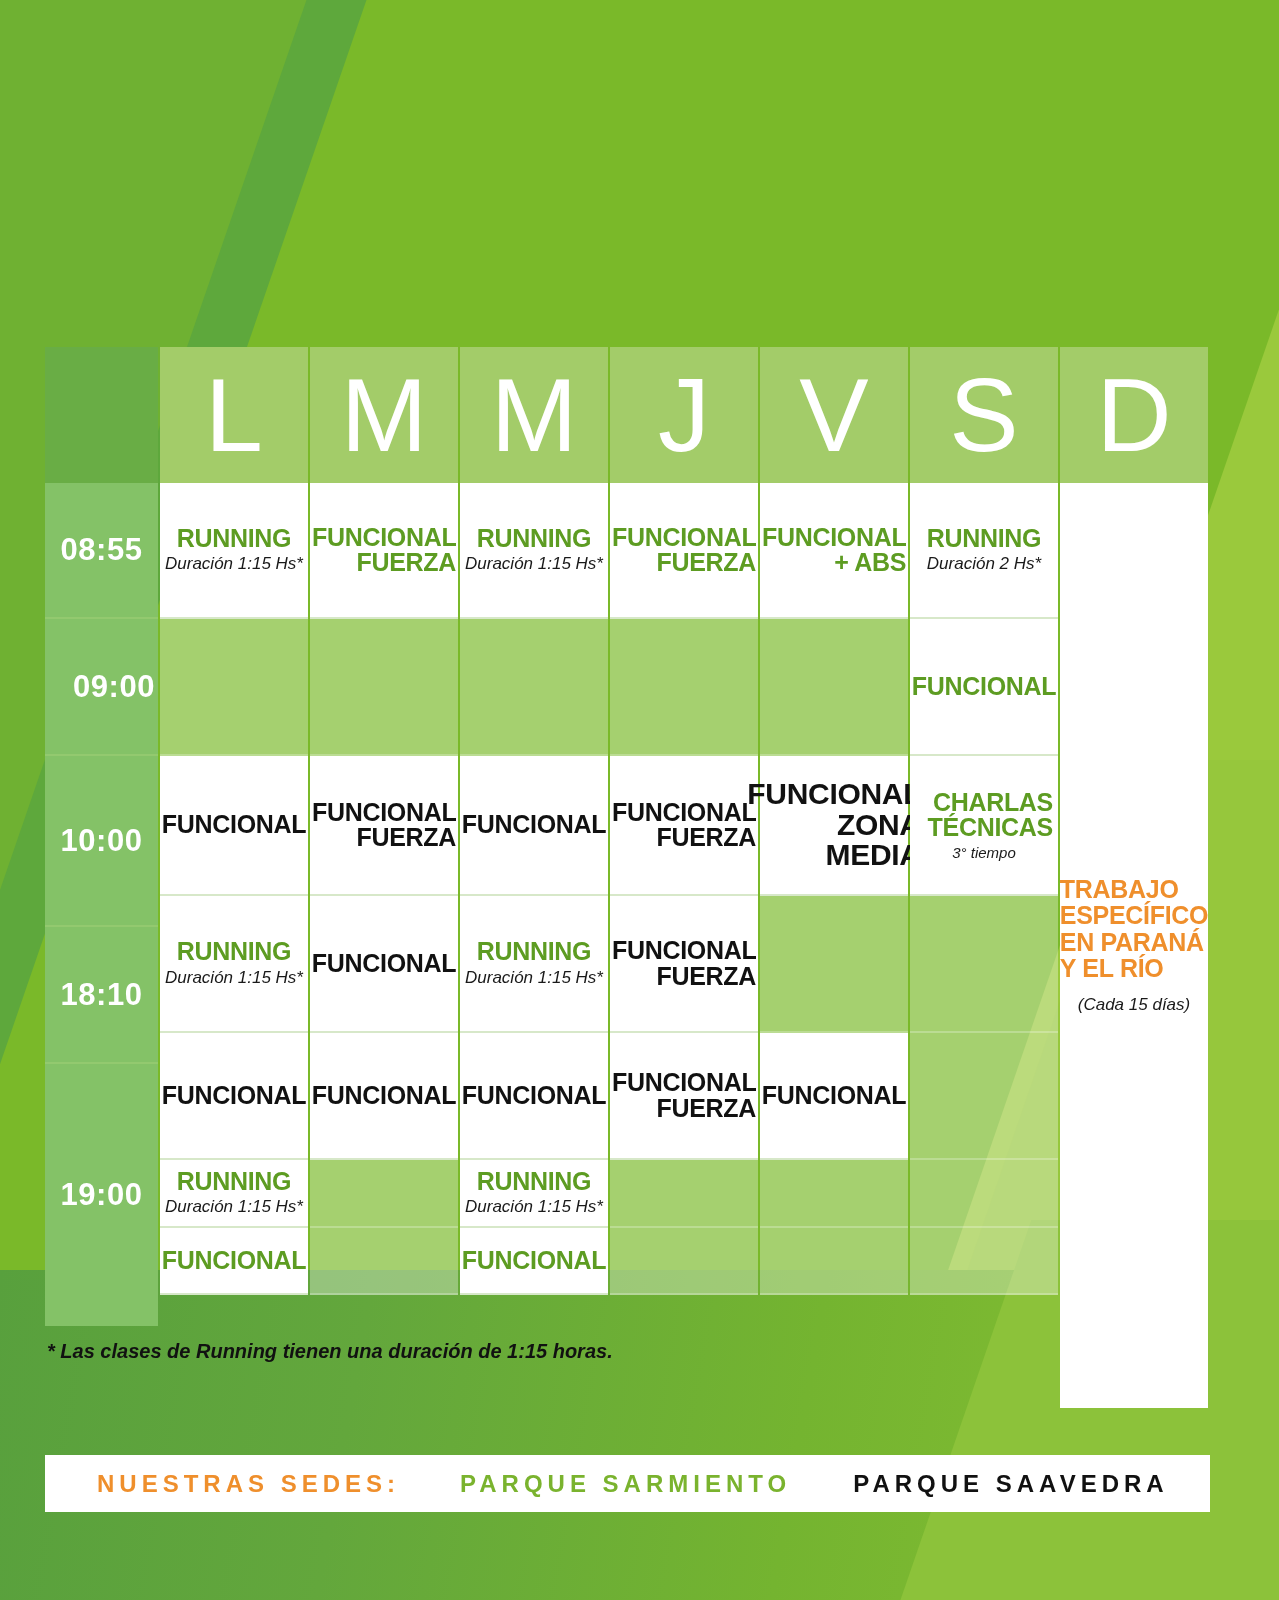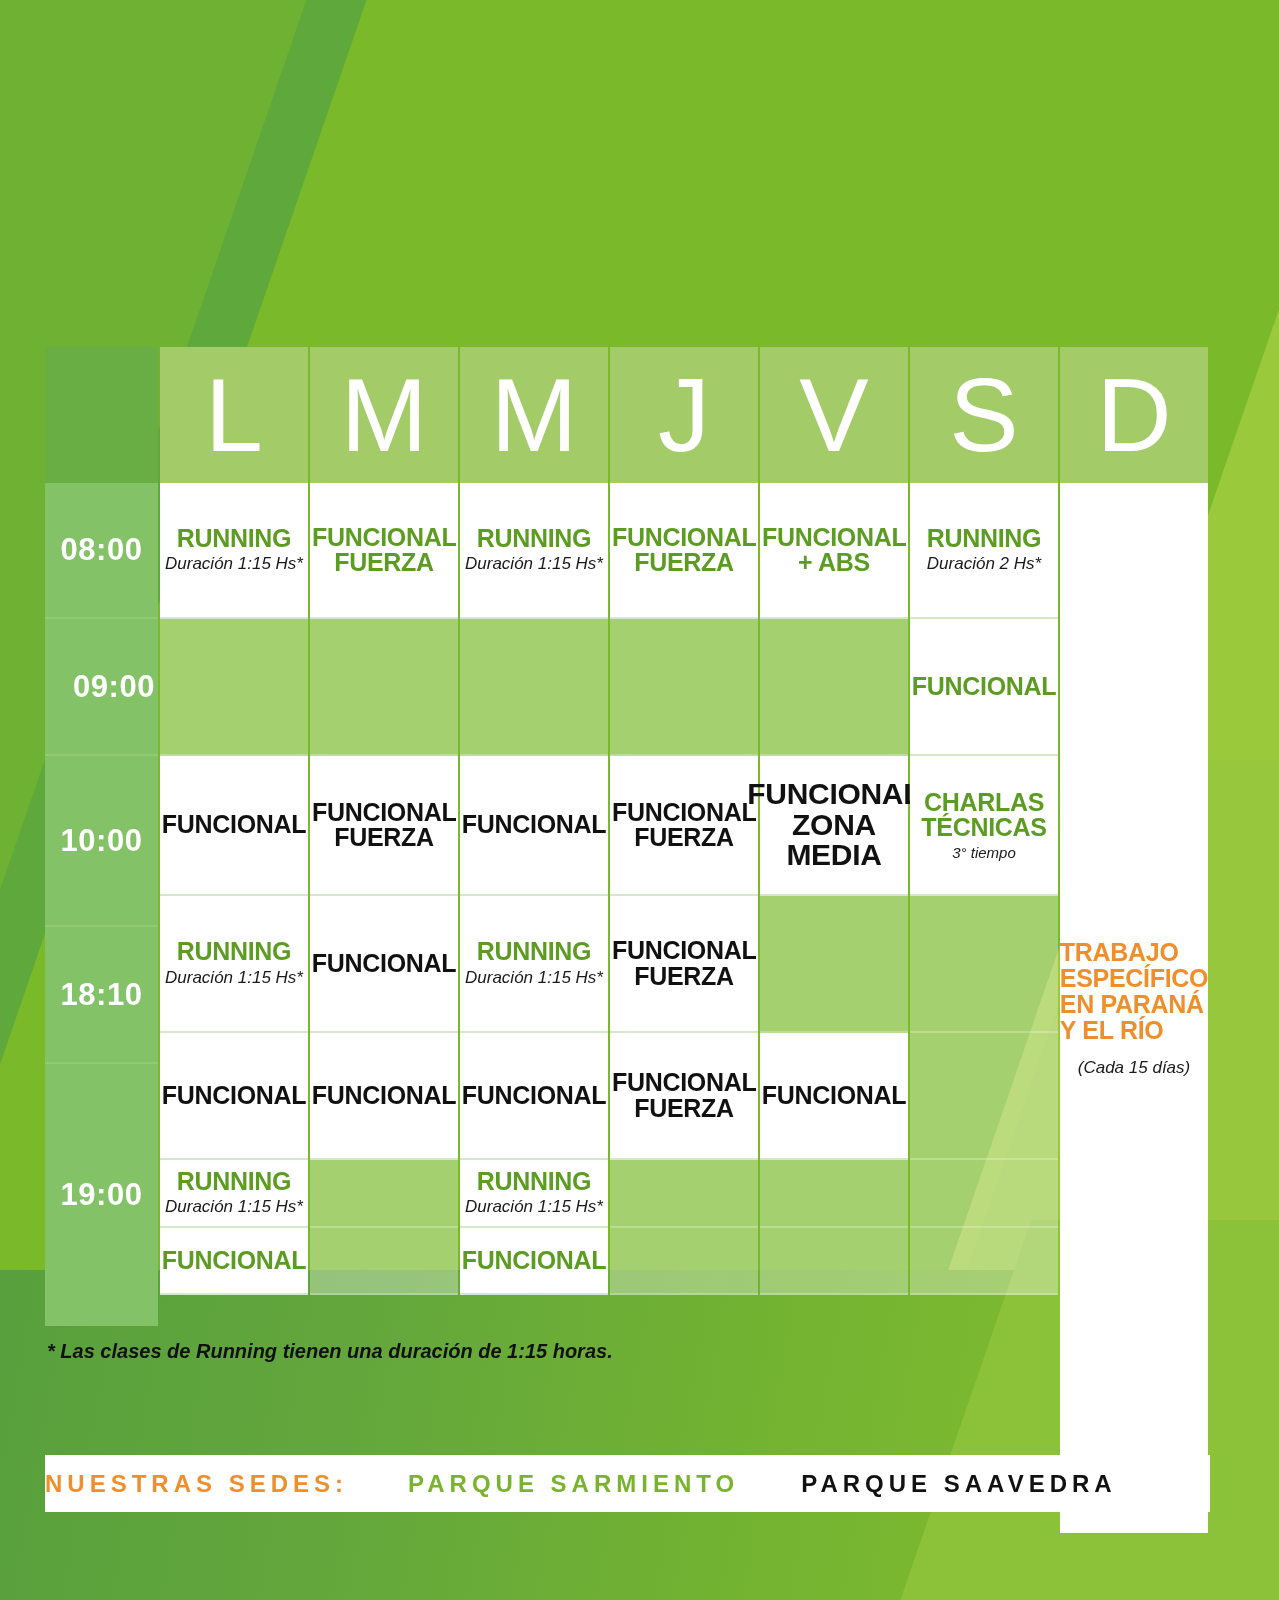--- a/index.html
+++ b/index.html
@@ -93,21 +93,21 @@
   .timecell.t10 { height:171px; }
   .timecell.t18 { height:137px; }
   .timecell.t19 { height:262px; align-items:center; border-bottom:none; }
 
   .daystack { width:148px; flex:none; margin-left:2px; }
   .cell {
     background:rgba(255,255,255,0.33);
     border-bottom:2px solid rgba(255,255,255,0.25);
     display:flex; flex-direction:column;
     align-items:center; justify-content:center;
-    text-align:center; padding:20px 5px;
+    text-align:right; padding:20px 5px;
   }
   .cell.filled { background:#fff; border-bottom-color:rgba(140,190,100,0.35); }
   .h136 { height:136px; }
   .h137 { height:137px; }
   .h140 { height:140px; }
   .h127 { height:127px; }
   .h68  { height:68px; }
   .h67  { height:67px; }
 
   .ttl {
@@ -119,38 +119,38 @@
   .ttl.orange { color:#ef8f2c; }
   .ttl.small  { font-size:30px; }
   .sub {
     font-size:17px; font-style:italic; color:#1a1a1a; margin-top:3px;
     font-family:"Liberation Sans", sans-serif; white-space:nowrap;
   }
   .sub.tiny { font-size:15px; }
 
   
   .sun-cell {
-    background:#fff; height:1050px;
+    background:#fff; height:925px;
     display:flex; flex-direction:column;
     align-items:center; justify-content:center; padding:6px;
   }
   .sun-cell .ttl { font-size:25px; line-height:1.05; }
 
   
   #footnote {
     position:absolute; left:47px; top:1340px;
     font-size:20px; font-style:italic; font-weight:bold; color:#111;
     font-family:"Liberation Sans", sans-serif;
   }
 
   
   #footer {
     position:absolute; left:45px; top:1455px;
     width:1165px; height:57px; background:#fff;
-    display:flex; align-items:center; 
+    display:flex; align-items:center; padding-left:52px;
     font-family:"Liberation Sans", sans-serif;
   }
   .f-label { font-size:24px; font-weight:bold; letter-spacing:5px; color:#ef8f2c; }
   .f-sede1 { font-size:24px; font-weight:bold; letter-spacing:5px; color:#7ab32e; margin-left:60px; }
   .f-sede2 { font-size:24px; font-weight:bold; letter-spacing:5px; color:#111; margin-left:62px; }
 </style>
 </head>
 <body>
 
 <div id="poster">
@@ -172,21 +172,21 @@
       <div class="dayhead">M</div>
       <div class="dayhead">J</div>
       <div class="dayhead">V</div>
       <div class="dayhead">S</div>
       <div class="dayhead">D</div>
     </div>
 
     <div id="body-row">
 
       <div id="time-strip">
-        <div class="timecell t08">08:00</div>
+        <div class="timecell t08">08:55</div>
         <div class="timecell t09">09:00</div>
         <div class="timecell t10">10:00</div>
         <div class="timecell t18">18:10</div>
         <div class="timecell t19">19:00</div>
       </div>
 
       <div class="daystack">
         <div class="cell filled h136">
           <div class="ttl green">RUNNING</div>
           <div class="sub">Duración 1:15 Hs*</div>

